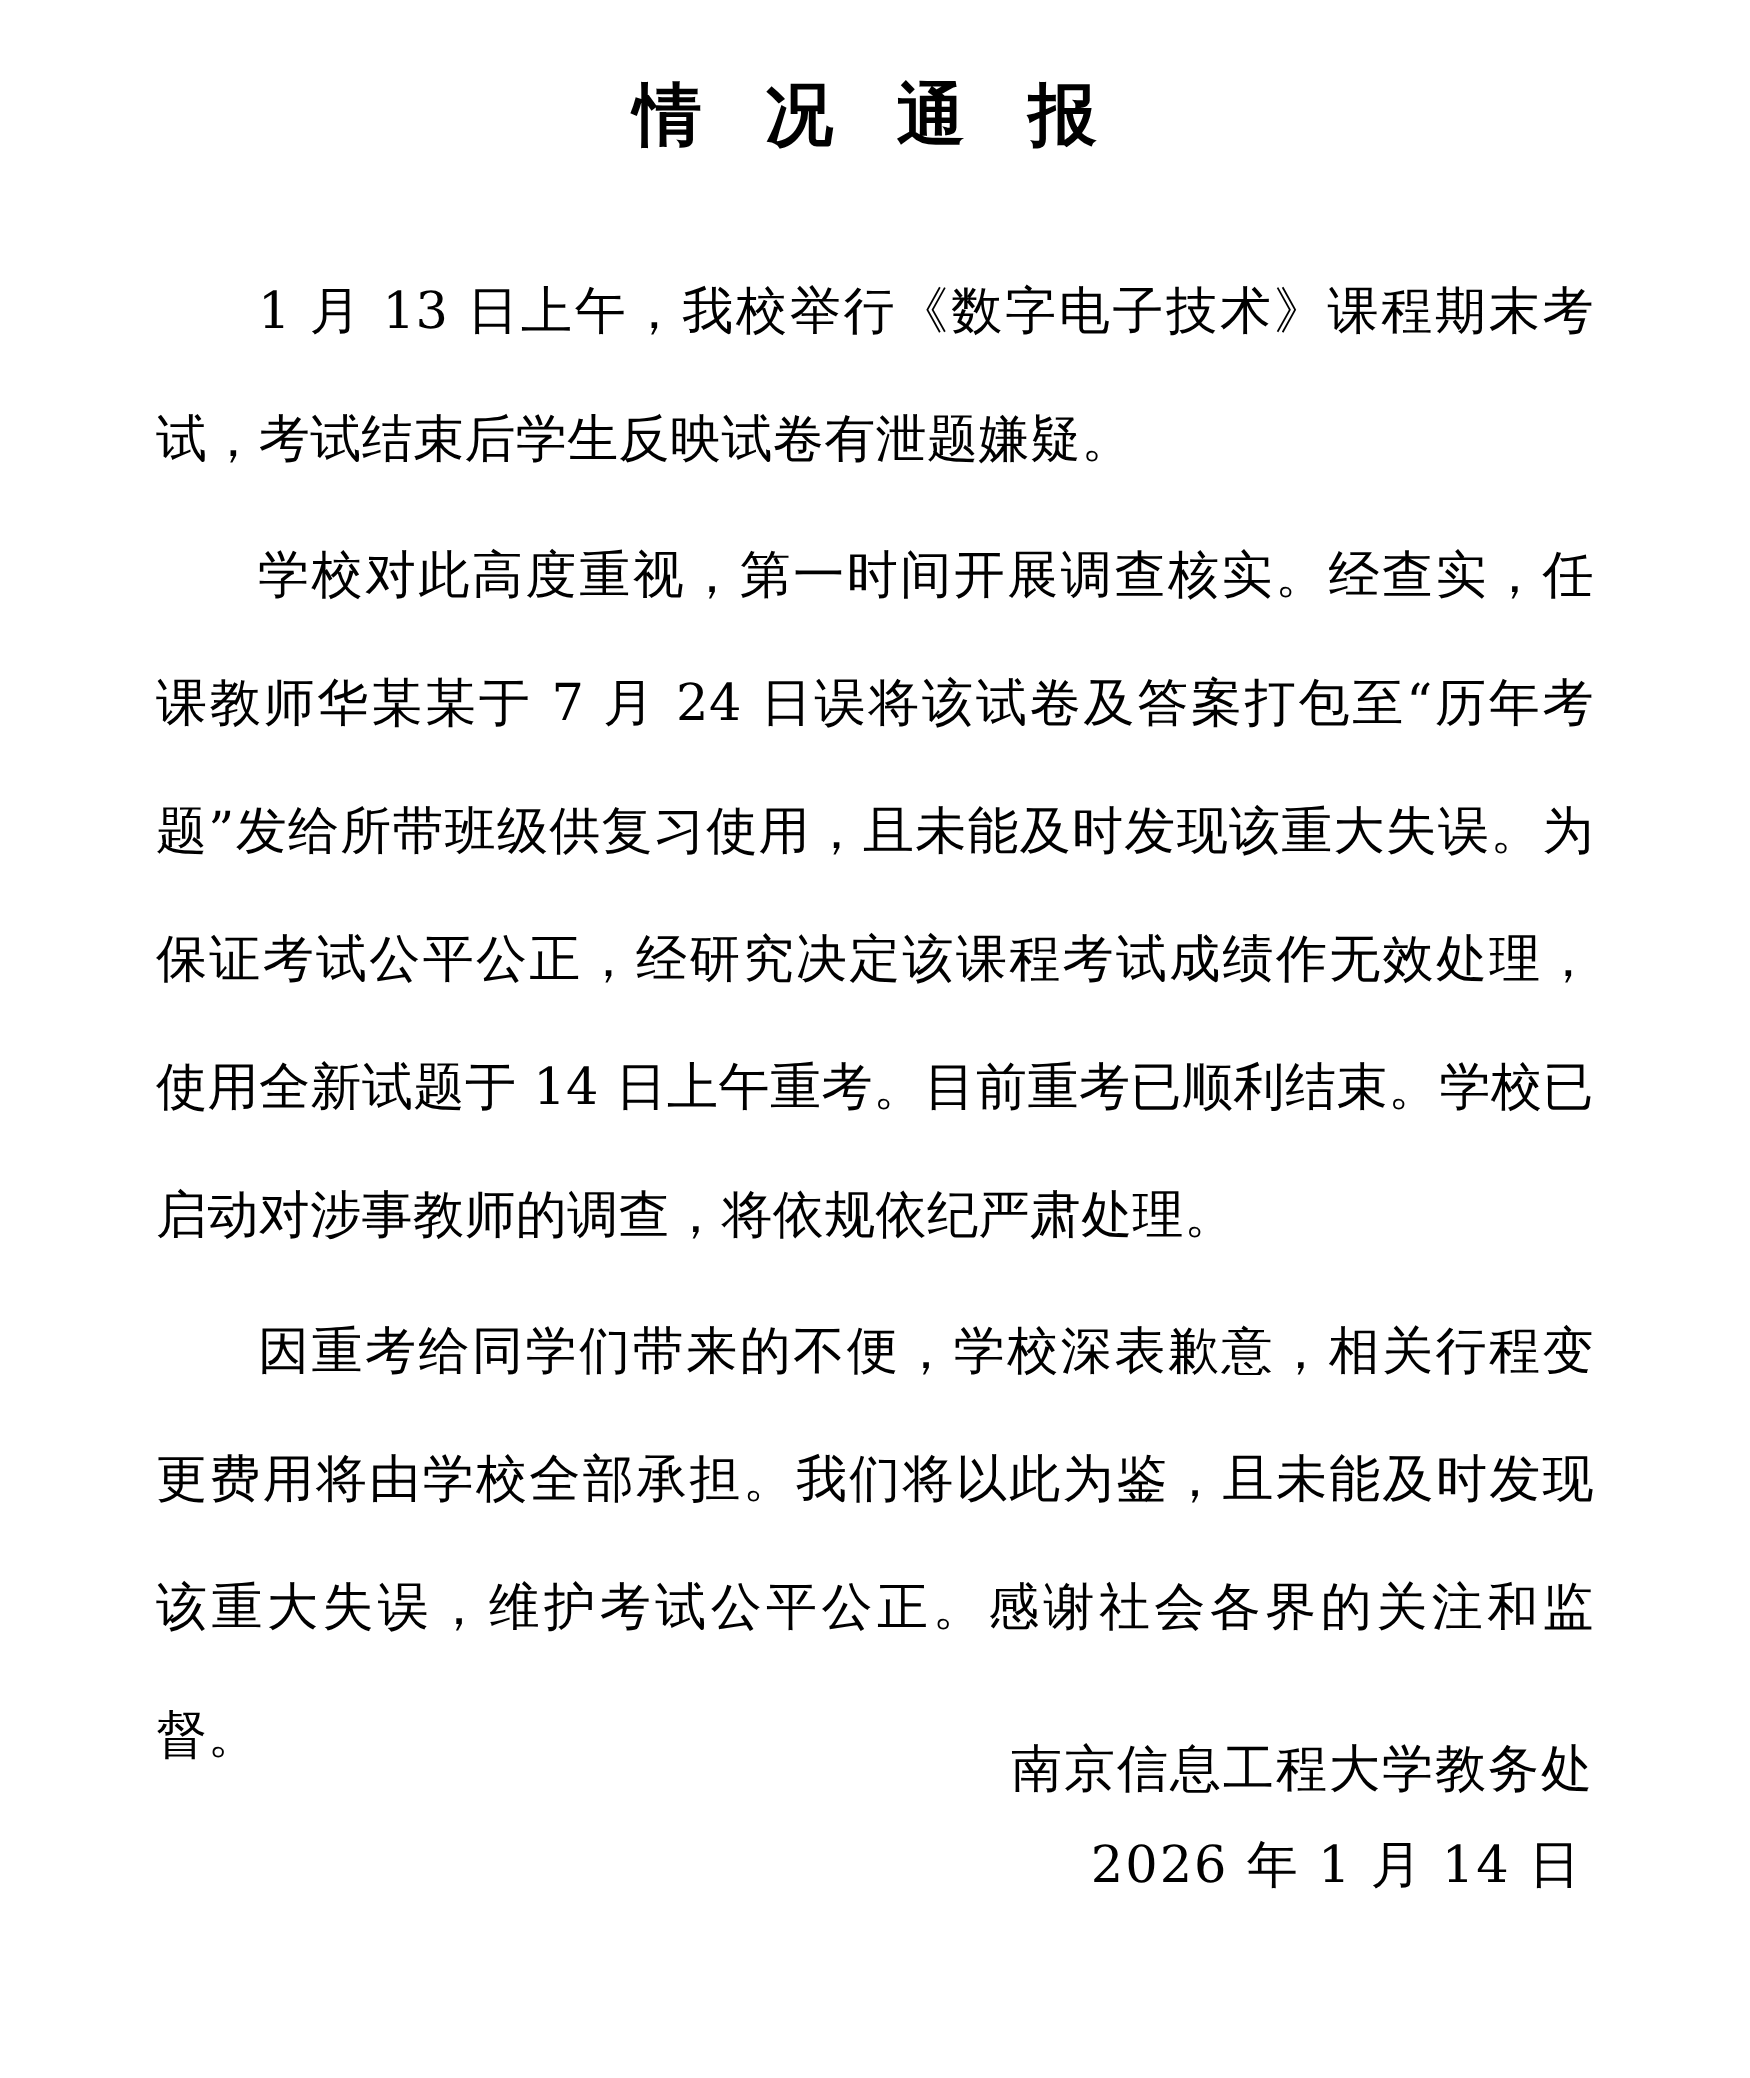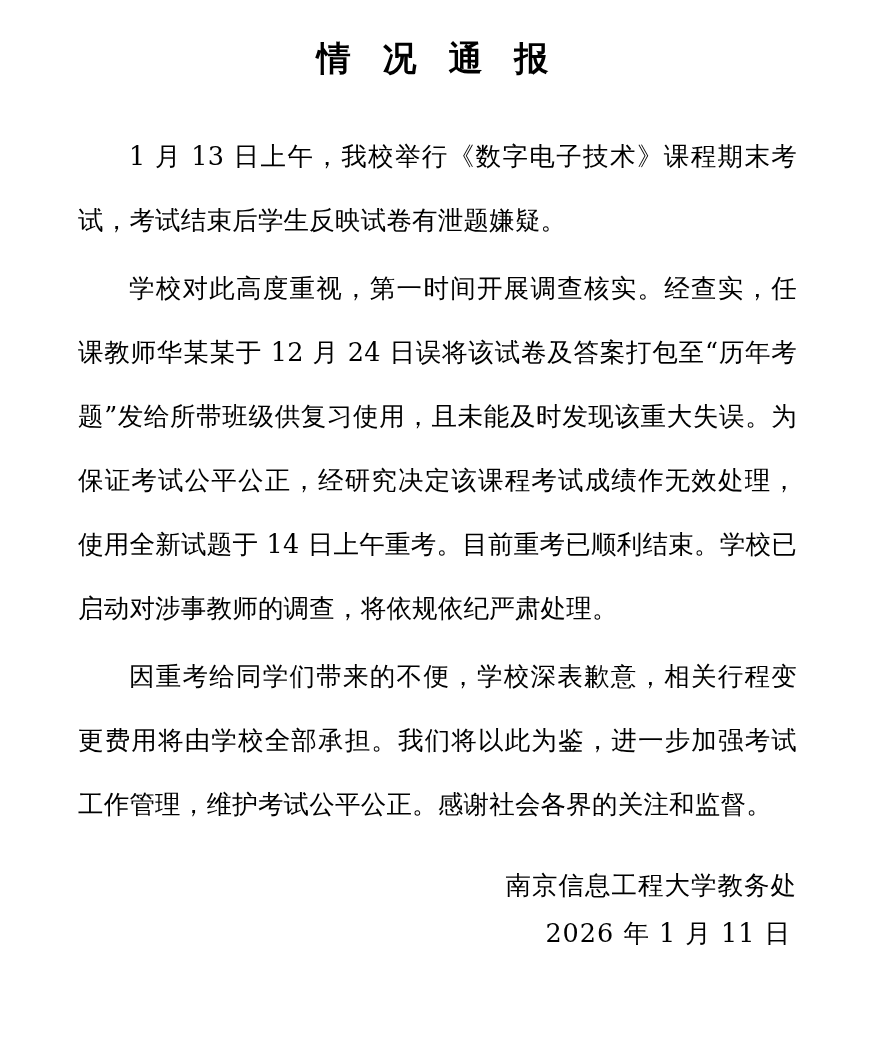--- a/index.html
+++ b/index.html
@@ -65,22 +65,22 @@
 </style>
 </head>
 <body>
 
 <div class="page">
 
   <h1 class="doc-title">情 况 通 报</h1>
 
   <div class="body-block">
     <p class="para">1 月 13 日上午，我校举行《数字电子技术》课程期末考试，考试结束后学生反映试卷有泄题嫌疑。</p>
-    <p class="para">学校对此高度重视，第一时间开展调查核实。经查实，任课教师华某某于 12 月 24 日误将该试卷及答案打包至“历年考题”发给所带班级供复习使用，且未能及时发现该重大失误。为保证考试公平公正，经研究决定该课程考试成绩作无效处理，使用全新试题于 14 日上午重考。目前重考已顺利结束。学校已启动对涉事教师的调查，将依规依纪严肃处理。</p>
-    <p class="para">因重考给同学们带来的不便，学校深表歉意，相关行程变更费用将由学校全部承担。我们将以此为鉴，进一步加强考试工作管理，维护考试公平公正。感谢社会各界的关注和监督。</p>
+    <p class="para">学校对此高度重视，第一时间开展调查核实。经查实，任课教师华某某于 7 月 24 日误将该试卷及答案打包至“历年考题”发给所带班级供复习使用，且未能及时发现该重大失误。为保证考试公平公正，经研究决定该课程考试成绩作无效处理，使用全新试题于 14 日上午重考。目前重考已顺利结束。学校已启动对涉事教师的调查，将依规依纪严肃处理。</p>
+    <p class="para">因重考给同学们带来的不便，学校深表歉意，相关行程变更费用将由学校全部承担。我们将以此为鉴，且未能及时发现该重大失误，维护考试公平公正。感谢社会各界的关注和监督。</p>
   </div>
 
   <div class="signature">
     <span class="sig-line">南京信息工程大学教务处</span>
-    <span class="sig-date">2026 年 1 月 11 日</span>
+    <span class="sig-date">2026 年 1 月 14 日</span>
   </div>
 
 </div>
 
 </body></html>

